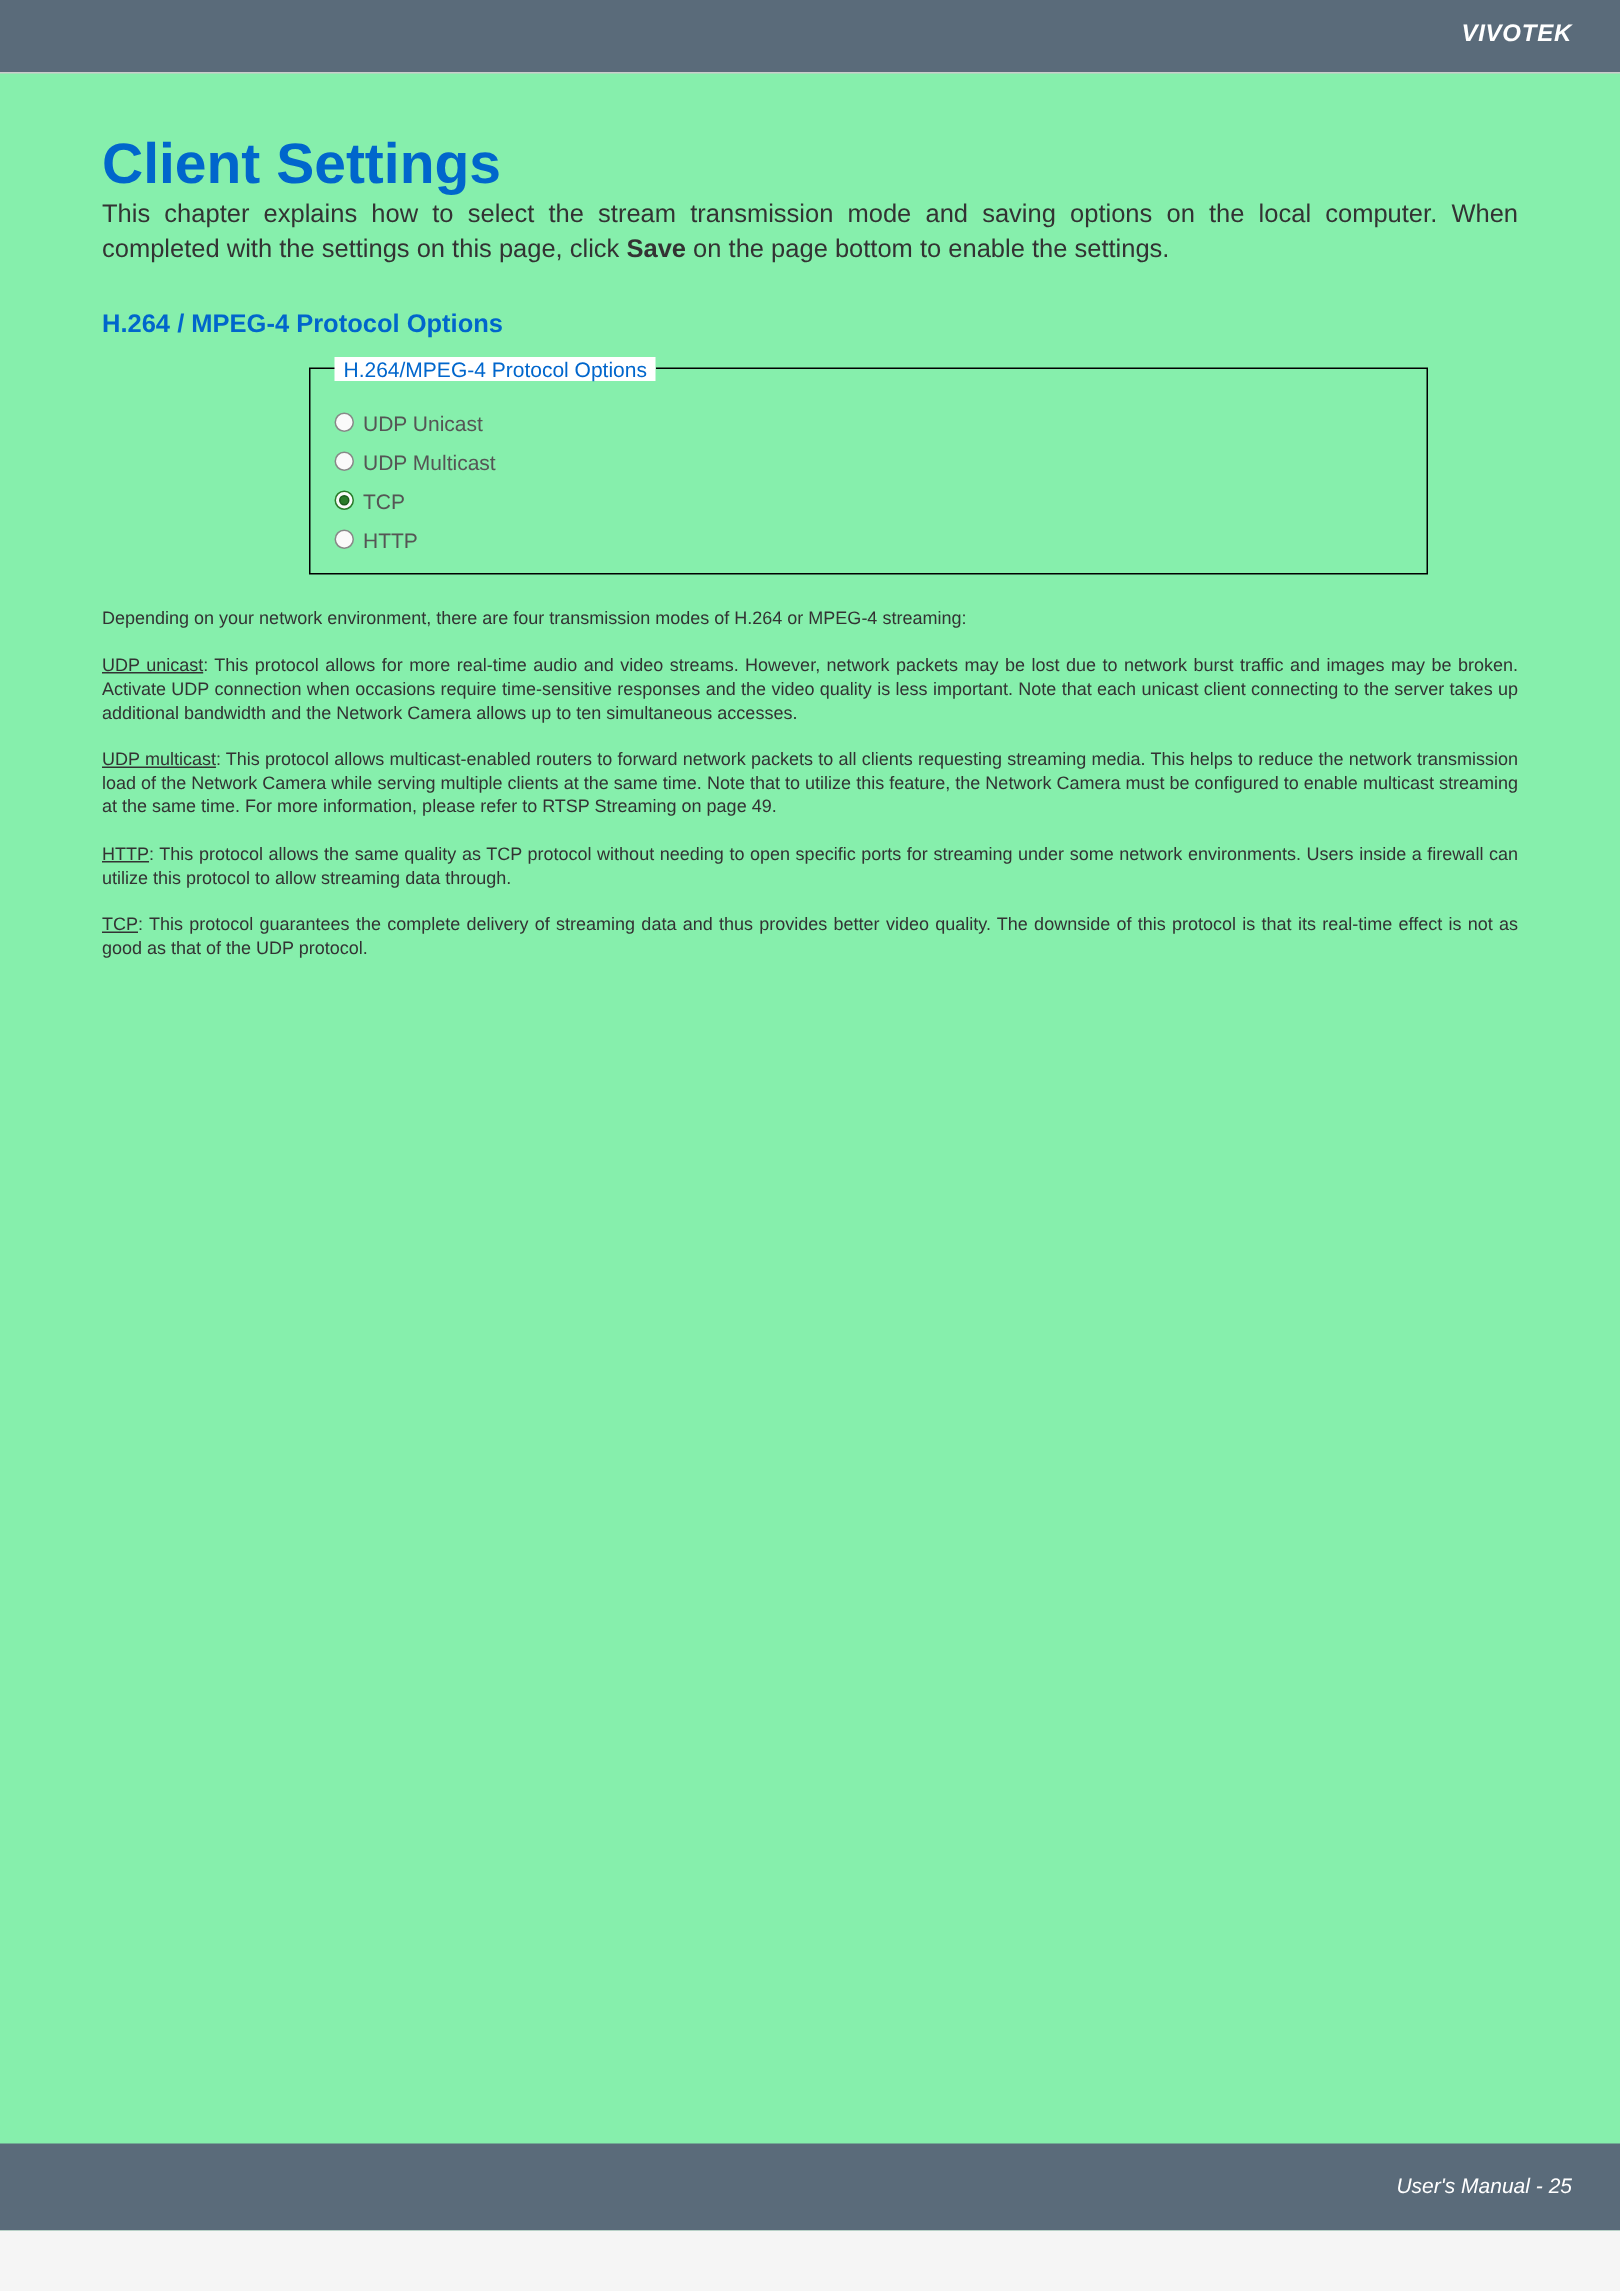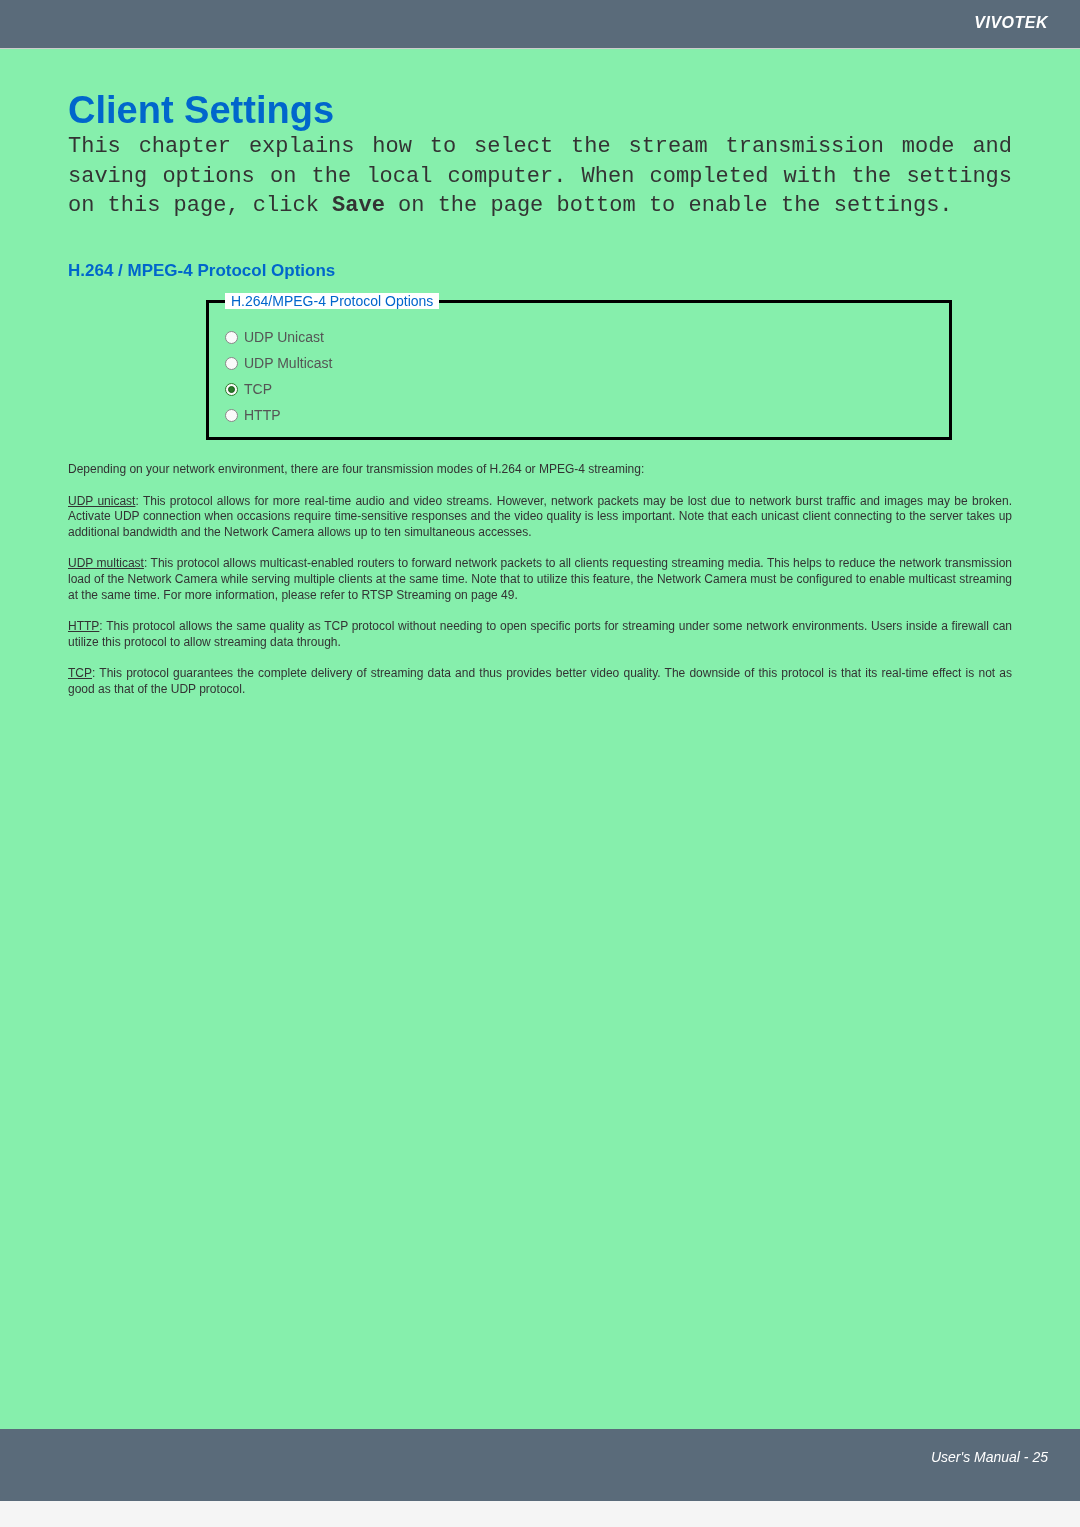--- a/index.html
+++ b/index.html
@@ -42,39 +42,38 @@
       min-height: 1380px;
       position: relative;
     }
     .page-title {
       color: #0066cc;
       font-size: 38px;
       font-weight: bold;
     }
     .intro-text {
       color: #333;
-      font-size: 22px;
+      font-size: 17px;
       line-height: 1.35;
       text-align: justify;
-      margin-bottom: 40px;
-      font-family: Liberation Mono, monospace;
+      margin-bottom: 28px;
     }
     .section-subtitle {
       color: #0066cc;
       font-size: 17px;
       font-weight: bold;
       margin-bottom: 12px;
     }
     .fieldset-wrap {
       margin-left: 138px;
       margin-right: 60px;
       margin-bottom: 22px;
     }
     .fieldset {
-      border: 3px solid #000000;
+      border: 1px solid #000000;
       padding: 10px 16px 14px 16px;
       position: relative;
     }
     .legend {
       color: #0066cc;
       font-size: 14px;
       padding: 0 6px;
       background: #fff;
       position: relative;
       top: 0;
@@ -116,21 +115,21 @@
       font-size: 12px;
       line-height: 1.3;
       text-align: justify;
       margin-bottom: 16px;
     }
     .protocol-label {
       text-decoration: underline;
     }
     .footer-bar {
       background: #5a6b7a;
-      height: 72px;
+      height: 58px;
       position: relative;
     }
     .footer-text {
       position: absolute;
       right: 32px;
       top: 20px;
       color: #ffffff;
       font-style: italic;
       font-size: 14px;
     }

